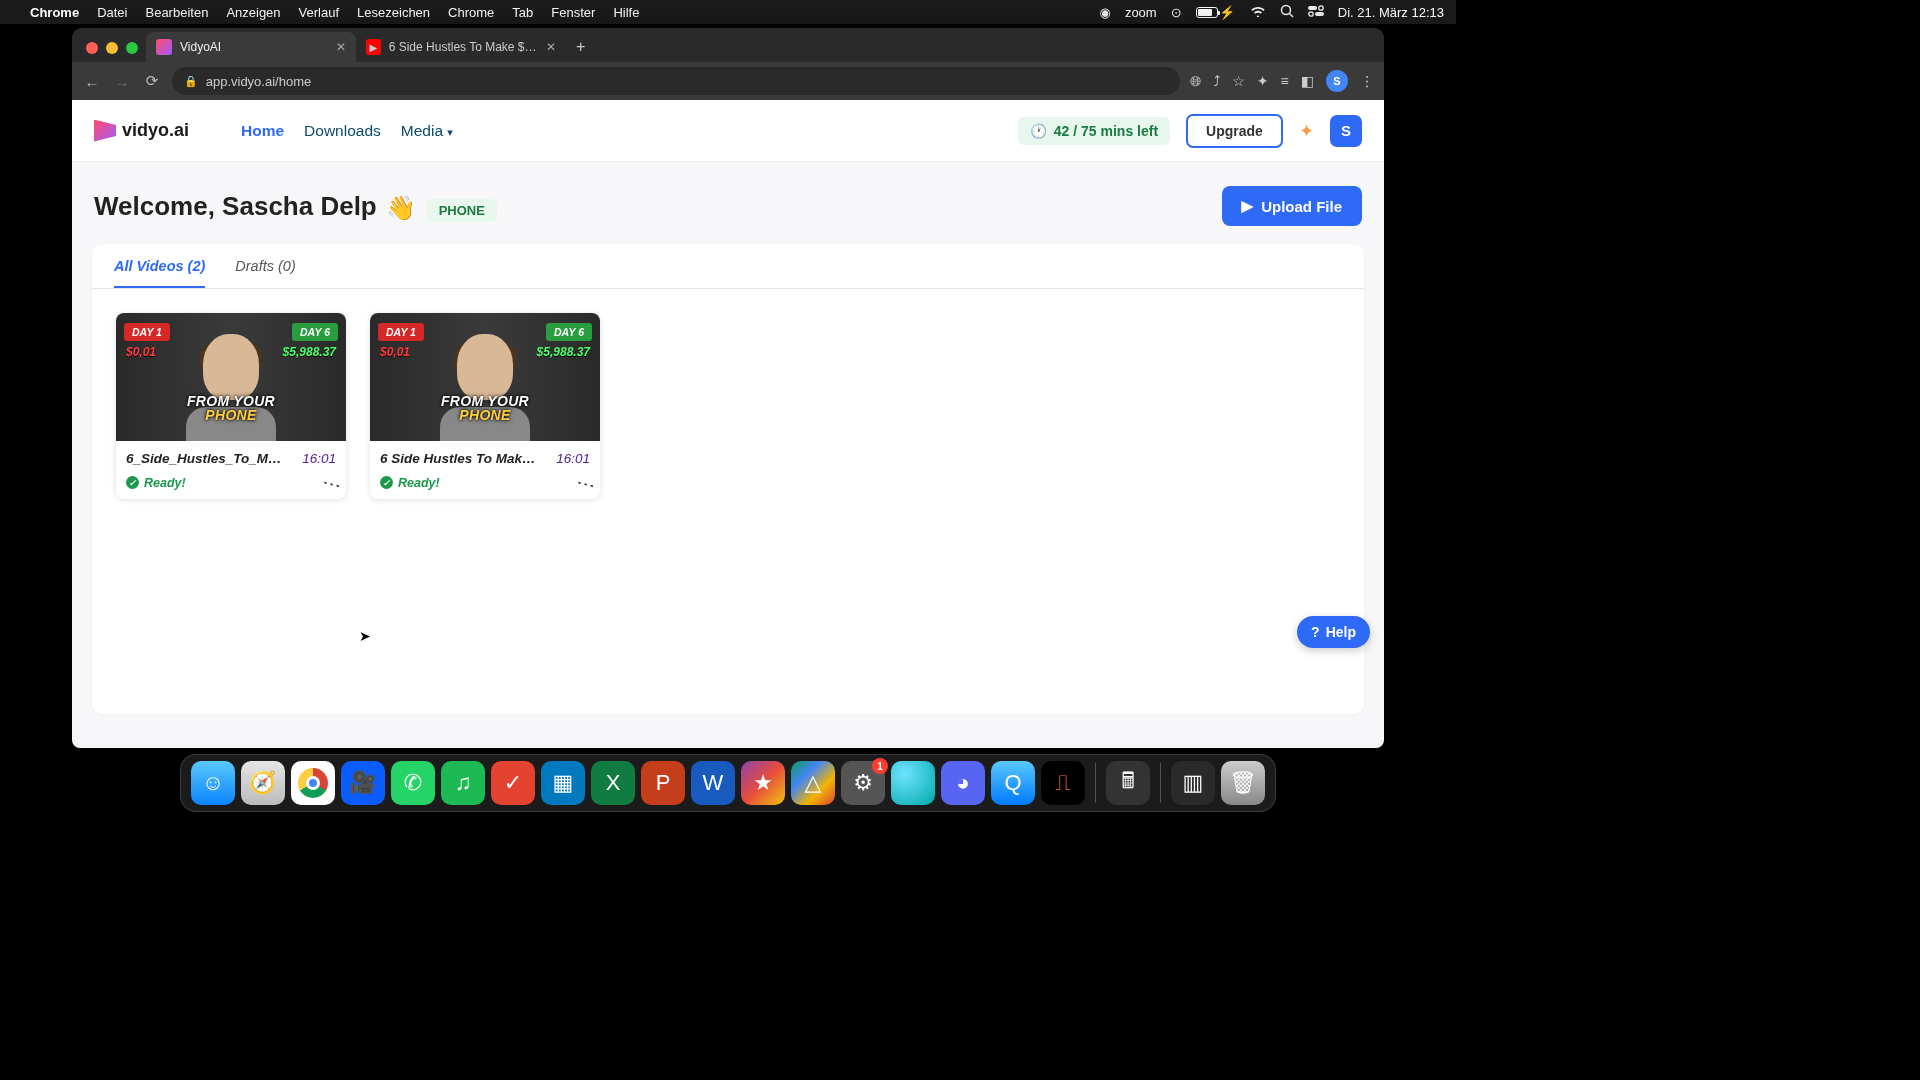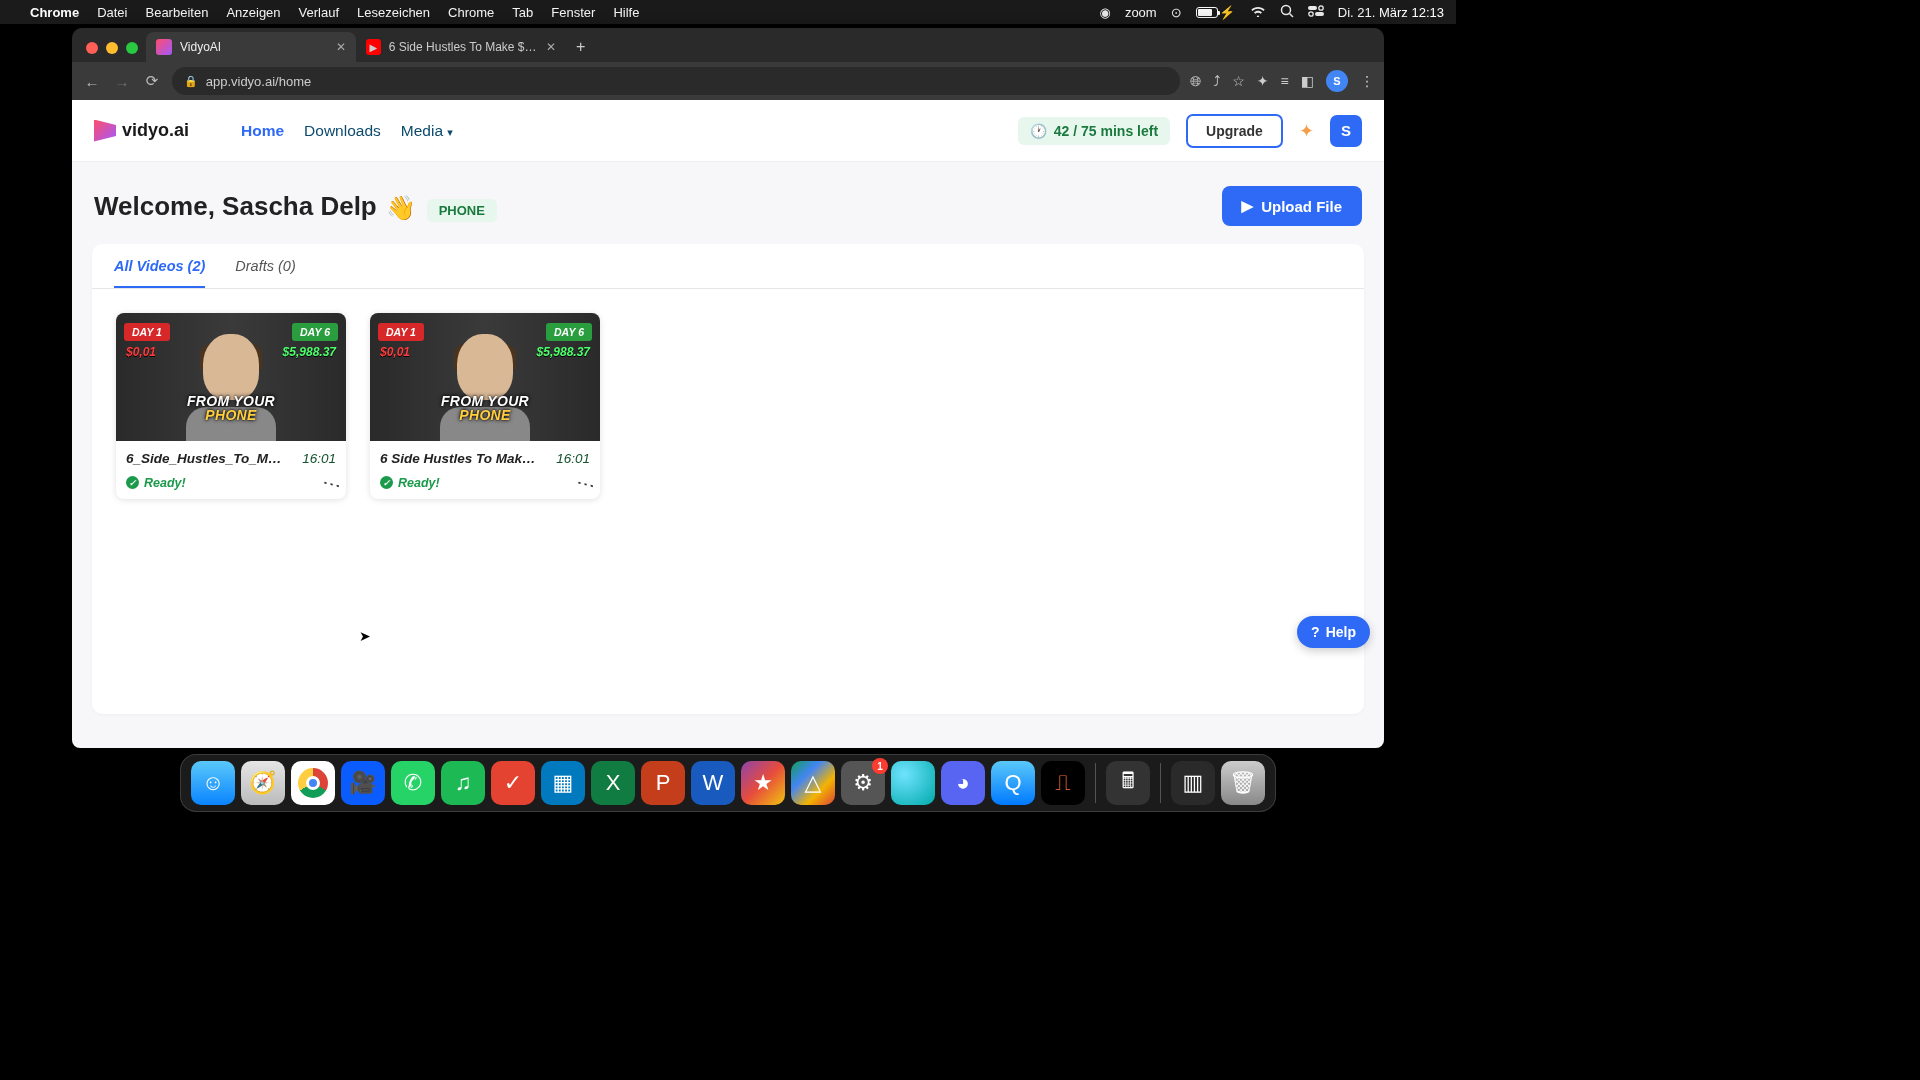--- a/index.html
+++ b/index.html
@@ -73,21 +73,21 @@
 .badge-day { position: absolute; top: 10px; padding: 3px 8px; font-size: 10.5px; font-weight: 800; color: #fff; border-radius: 3px; }
 .badge-day.left { left: 8px; background: #d62828; }
 .badge-day.right { right: 8px; background: #2a9d3f; }
 .price-left { position: absolute; top: 32px; left: 10px; color: #ff3b3b; font-size: 12px; font-weight: 800; text-shadow: 0 1px 0 #000; }
 .price-right { position: absolute; top: 32px; right: 10px; color: #4dff6a; font-size: 12px; font-weight: 800; text-shadow: 0 1px 0 #000; }
 .thumb-text { position: absolute; bottom: 18px; left: 0; right: 0; text-align: center; color: #fff; font-weight: 900; font-size: 14px; letter-spacing: 0.3px; text-shadow: 0 0 4px #000, 0 0 2px #000; line-height: 1.05; }
 .thumb-text .l2 { color: #ffcf3f; display: block; font-size: 14px; }
 .card-meta { padding: 10px 10px 8px 10px; }
 .title-row { display: flex; justify-content: space-between; font-size: 13.5px; color: #222; }
 .title-row .title { font-weight: 600; white-space: nowrap; overflow: hidden; text-overflow: ellipsis; max-width: 160px; }
-.title-row .dur { color: #14532d; font-weight: 500; }
+.title-row .dur { color: #4c1d95; font-weight: 500; }
 .status-row { display: flex; justify-content: space-between; align-items: center; margin-top: 8px; }
 .status { color: #1a9a4a; font-size: 12.5px; font-weight: 700; display: flex; align-items: center; gap: 5px; }
 .status .dotc { width: 13px; height: 13px; border-radius: 50%; background: #1a9a4a; color: #fff; display: inline-flex; align-items: center; justify-content: center; font-size: 9px; }
 .dots { font-size: 18px; color: #333; line-height: 0.5; letter-spacing: -1px; writing-mode: vertical-rl; }
 
 .help-btn { position: absolute; right: 14px; bottom: 100px; background: #2e6af6; color: #fff; padding: 8px 14px; border-radius: 18px; font-size: 14px; font-weight: 600; display: flex; align-items: center; gap: 6px; box-shadow: 0 3px 10px rgba(0,0,0,0.2); }
 
 .cursor { position: absolute; left: 287px; top: 528px; width: 12px; height: 16px; color: #000; font-size: 14px; pointer-events: none; }
 
 

